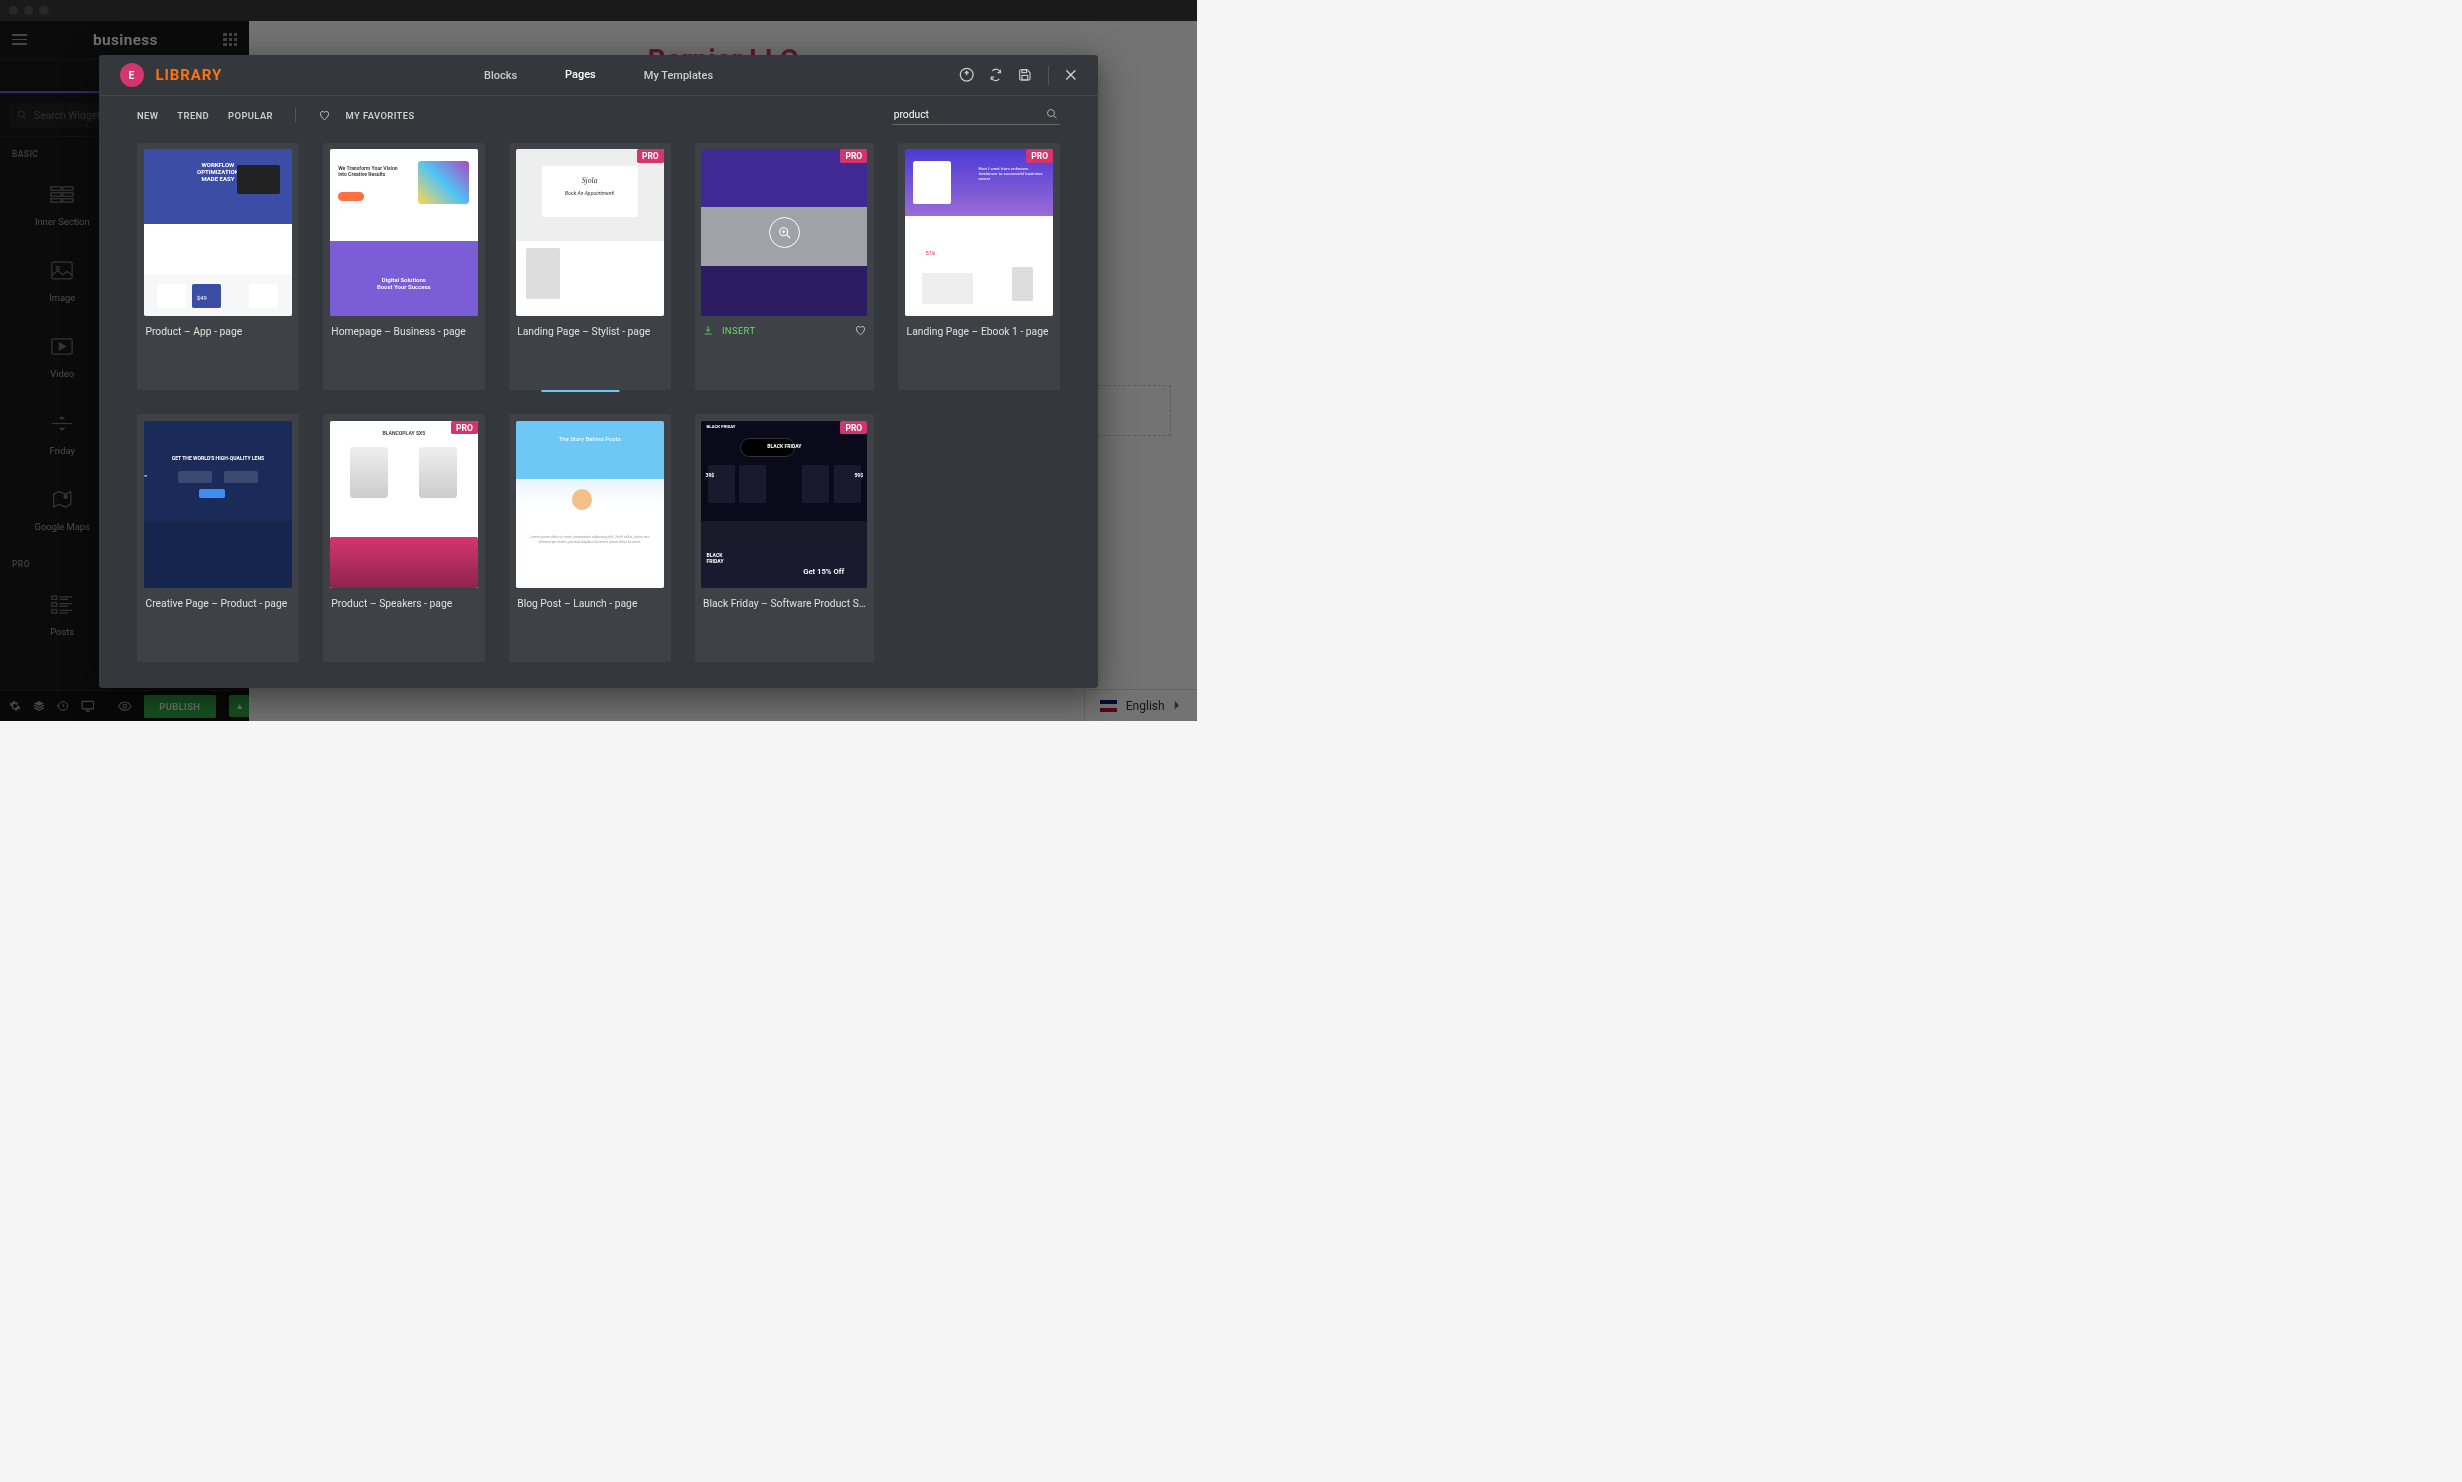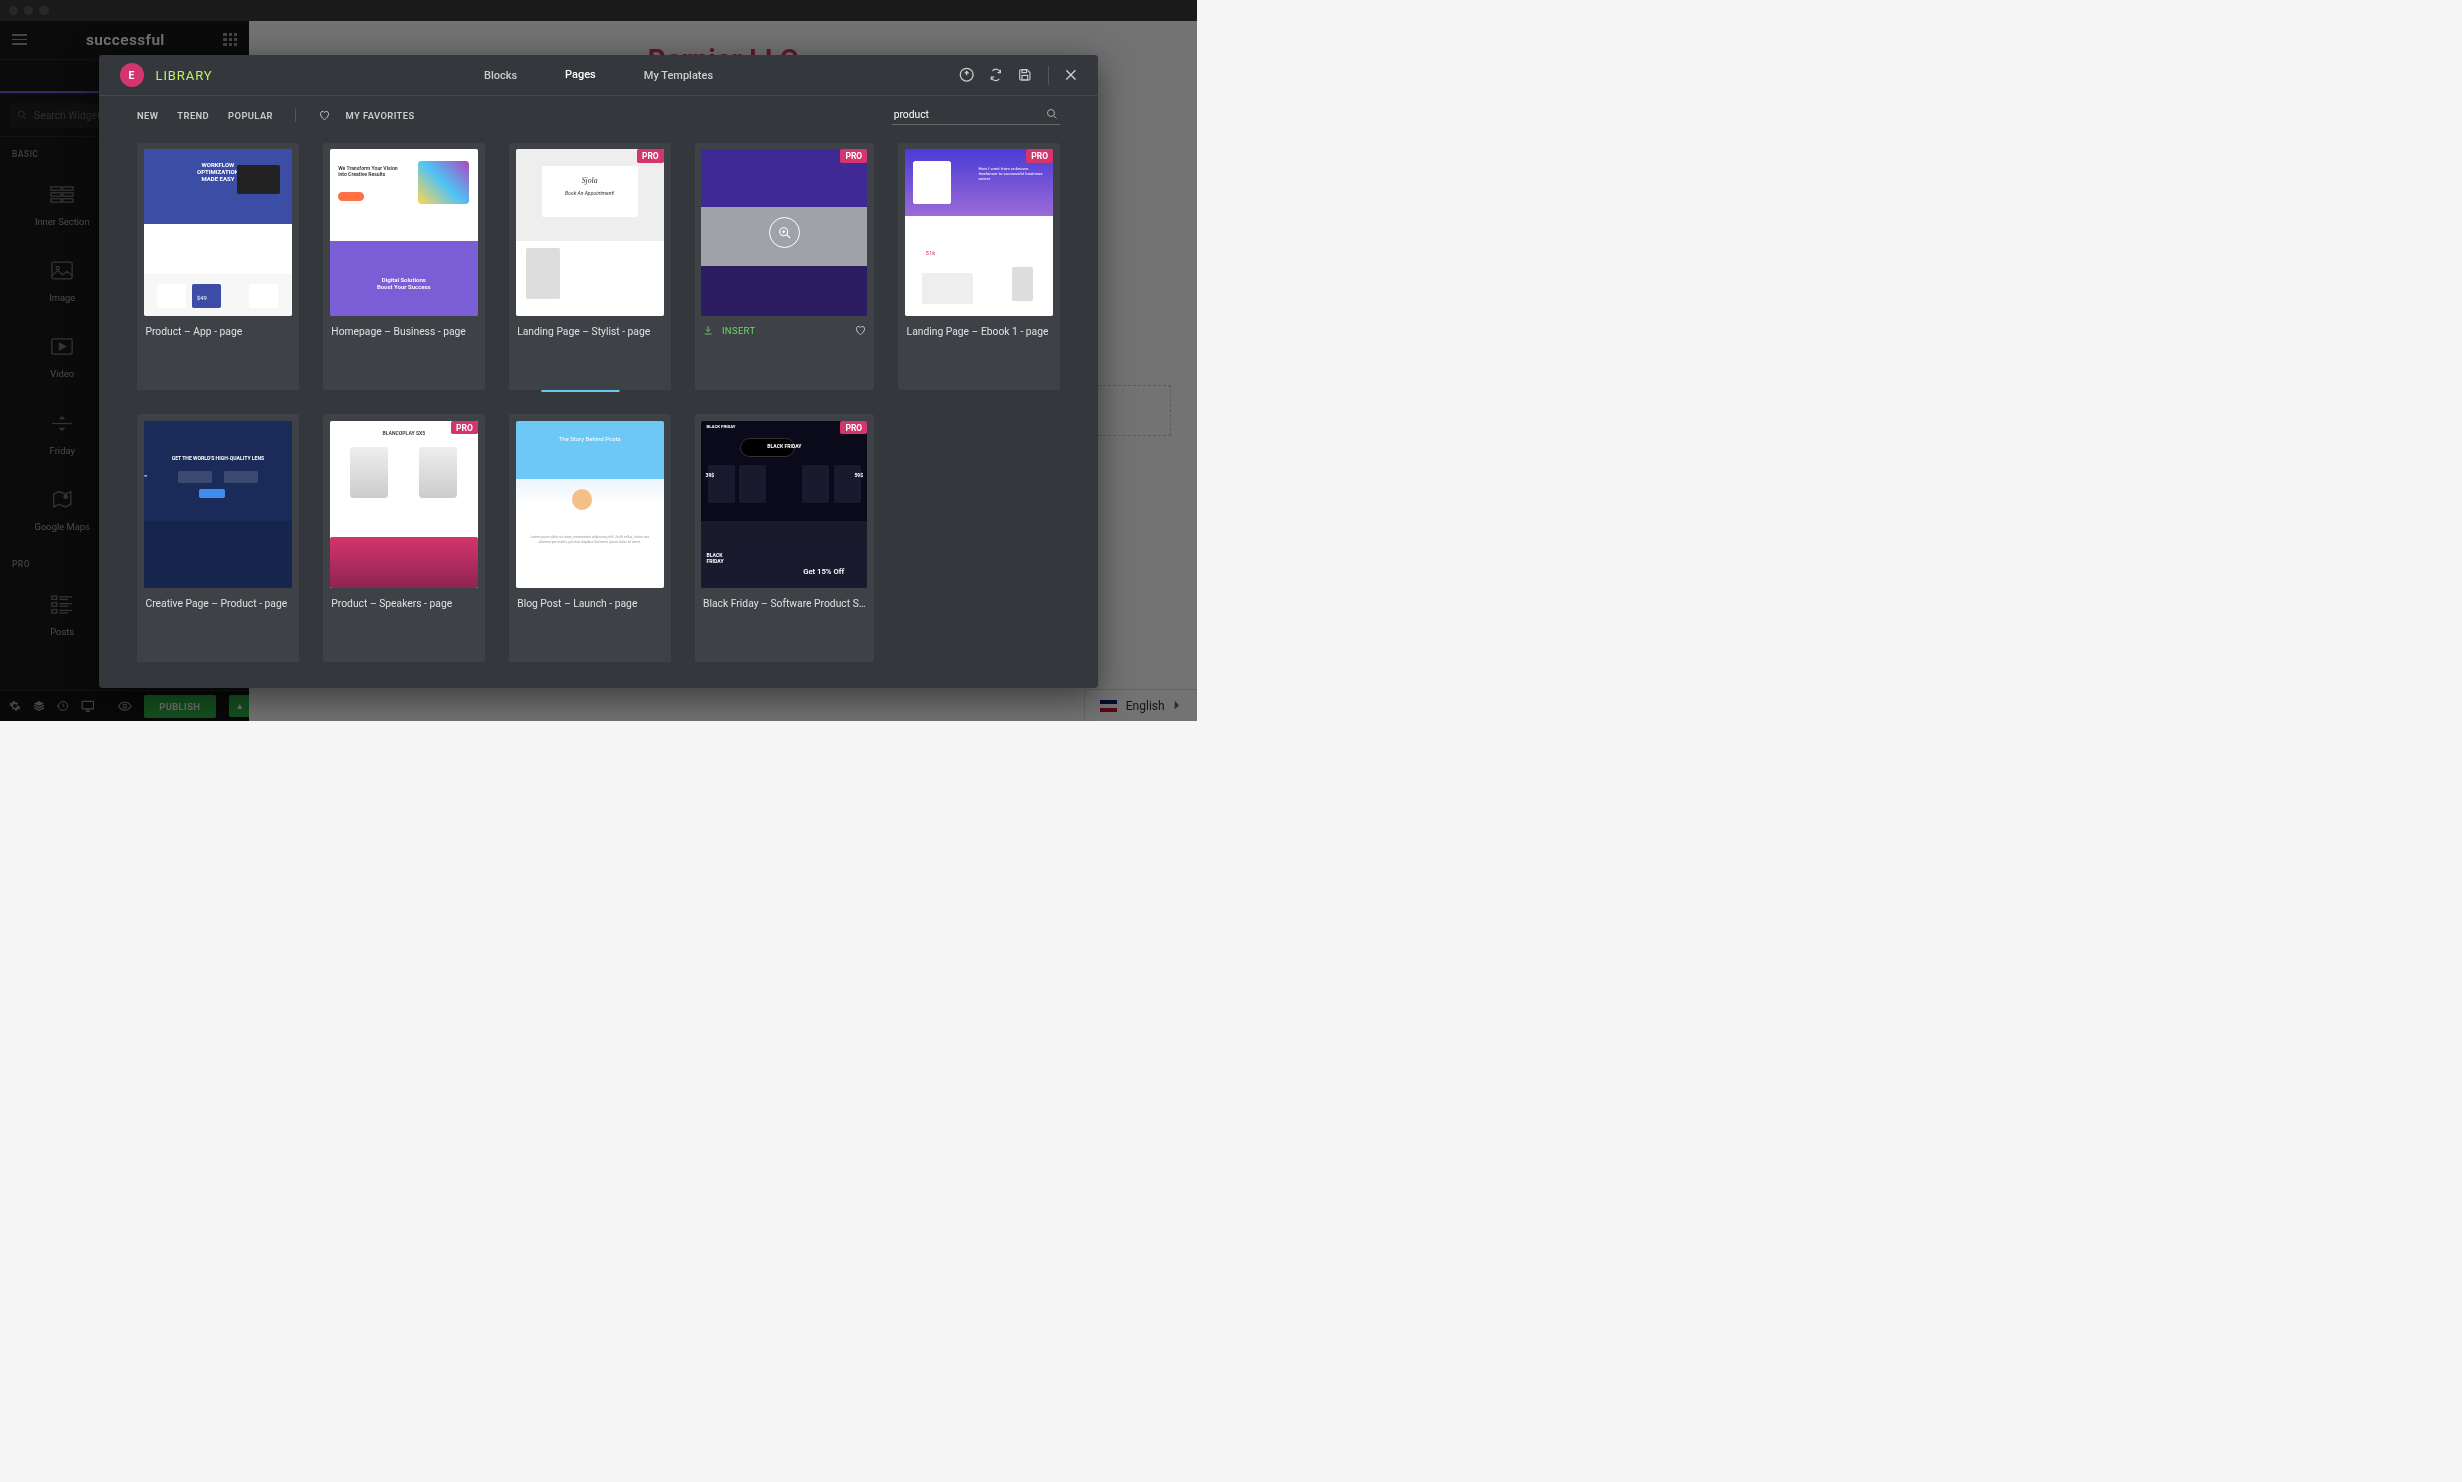--- a/index.html
+++ b/index.html
@@ -31,21 +31,21 @@
 .publish-caret{background:#2fb344;color:#fff;border:none;padding:6px 6.8px;font-size:8.5px;cursor:pointer;border-radius:1.7px;margin-left:0.9px}
 .canvas{flex:1;background:#fff;position:relative;padding:17px 26px}
 .canvas-title{color:#d4356c;font-size:29px;font-weight:600;text-align:center;padding-top:5.1px}
 .placeholder{border:0.9px dashed #ccc;margin-top:308px;height:51px}
 .lang-switcher{position:absolute;bottom:0;right:0;background:#fff;border:0.9px solid #ddd;border-bottom:none;border-right:none;padding:8.5px 15.4px;display:flex;align-items:center;gap:8.5px;font-size:12px;color:#333;cursor:pointer}
 .flag{width:17px;height:12px;background:linear-gradient(to bottom,#012169 33%,#fff 33%,#fff 66%,#c8102e 66%);position:relative}
 .overlay{position:absolute;inset:0;background:rgba(0,0,0,0.55);z-index:5}
 .modal{position:absolute;top:55px;left:99px;width:999px;height:633px;background:#34383c;border-radius:3.4px;z-index:10;display:flex;flex-direction:column;overflow:hidden;box-shadow:0 8.5px 34px rgba(0,0,0,0.5)}
 .modal-header{height:41px;display:flex;align-items:center;padding:0 20.5px;border-bottom:0.9px solid #44484c}
 .modal-logo{width:24px;height:24px;background:#d4356c;border-radius:50%;display:flex;align-items:center;justify-content:center;color:#fff;font-weight:700;font-size:10.3px;margin-right:12px}
-.modal-title{color:#bef264;font-size:13px;font-weight:400;letter-spacing:0.9px}
+.modal-title{color:#f97316;font-size:15px;font-weight:700;letter-spacing:0.9px}
 .modal-tabs{position:absolute;left:50%;transform:translateX(-50%);display:flex;gap:0;height:100%}
 .modal-tab{padding:0 24px;display:flex;align-items:center;color:#ccc;font-size:11px;font-weight:500;cursor:pointer;height:100%}
 .modal-tab.active{color:#fff;border-bottom:2.6px solid #6bc8f0}
 .modal-header-right{margin-left:auto;display:flex;align-items:center;gap:15.4px;color:#ccc}
 .header-icon{cursor:pointer;display:flex;align-items:center}
 .header-divider{width:0.9px;height:19px;background:#555}
 .modal-filters{height:38px;display:flex;align-items:center;padding:0 38px;gap:19px;color:#ccc;font-size:9.4px;font-weight:600;letter-spacing:0.4px}
 .filter-item{cursor:pointer}
 .filter-favorites{display:flex;align-items:center;gap:16px}
 .filter-divider{width:0.9px;height:13.7px;background:#555;margin:0 3.4px}
@@ -89,21 +89,21 @@
 
 <div class="app">
 
   <div class="sidebar">
     <div class="sidebar-header">
       <div class="hamburger">
           <span></span>
           <span></span>
           <span></span>
         </div>
-      <div class="logo-text">successful</div>
+      <div class="logo-text">business</div>
       <div class="grid-icon">
           <span></span>
           <span></span>
           <span></span>
           <span></span>
           <span></span>
           <span></span>
           <span></span>
           <span></span>
           <span></span>

